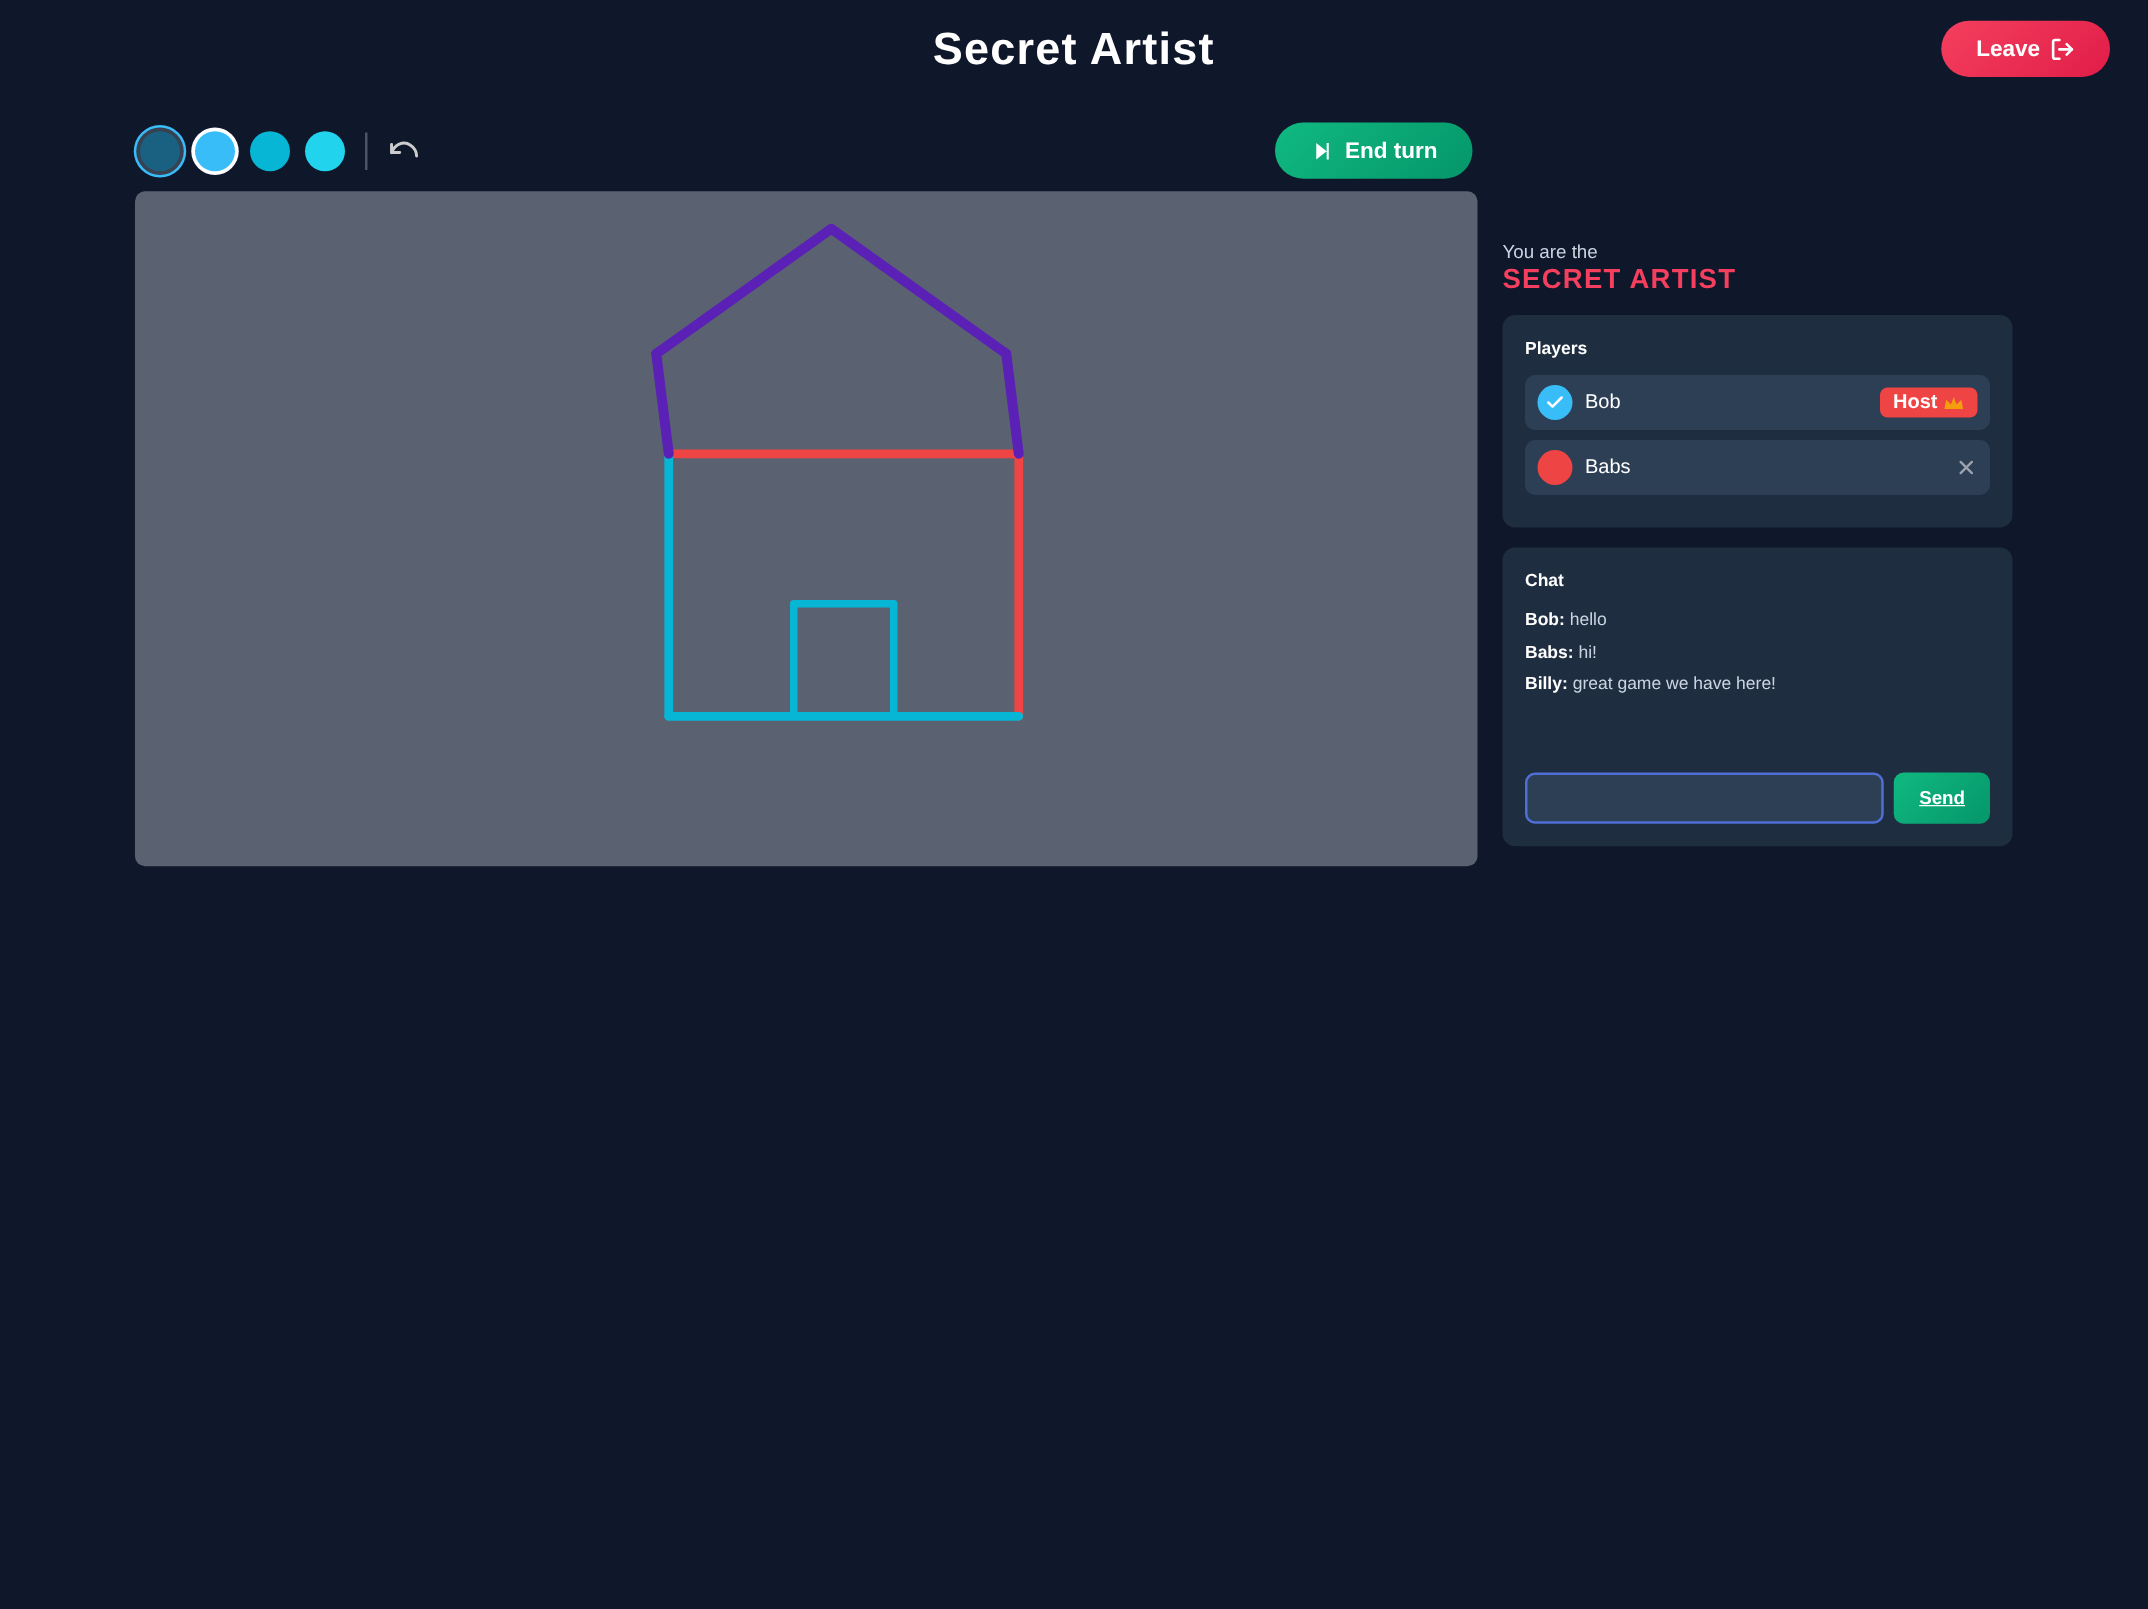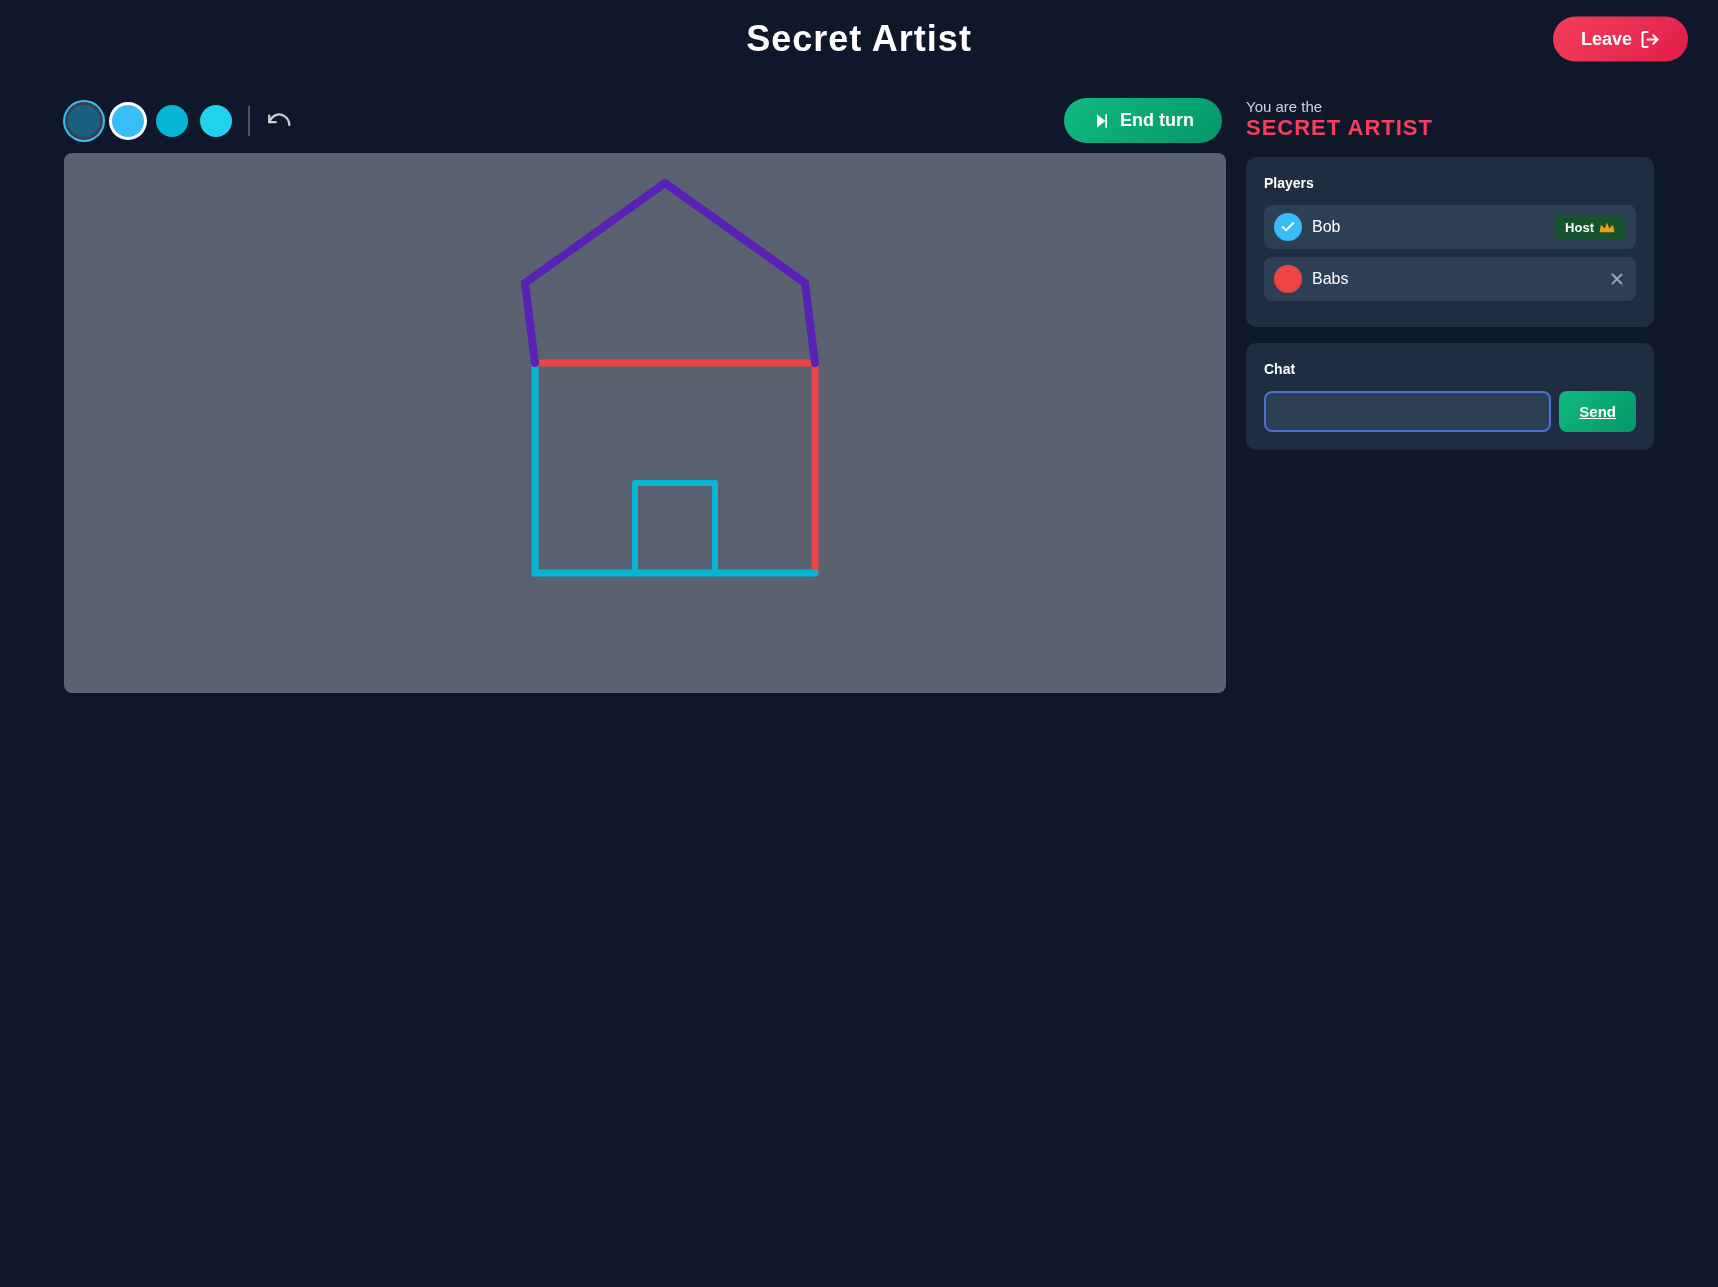--- a/index.html
+++ b/index.html
@@ -44,23 +44,23 @@
       cursor: pointer;
       display: flex;
       align-items: flex-end;
       gap: 8px;
     }
 
     
     .main-content {
       display: flex;
       flex-direction: row;
-      padding: 20px 64px;
+      padding: 20px 108px;
       gap: 20px;
-      align-items: flex-start;
+      align-items: flex-end;
     }
 
     
     .left-panel {
       display: flex;
       flex-direction: column;
       gap: 10px;
       flex: 1;
     }
 
@@ -187,25 +187,25 @@
     }
 
     .player-name {
       flex: 1;
       font-size: 16px;
       font-weight: 500;
       color: #fff;
     }
 
     .host-badge {
-      background-color: #14532d;
+      background-color: #ef4444;
       color: #fff;
       border-radius: 6px;
       padding: 3px 10px;
-      font-size: 13px;
+      font-size: 16px;
       font-weight: 600;
       display: flex;
       align-items: center;
       gap: 4px;
     }
 
     .remove-btn {
       background: none;
       border: none;
       color: #9ca3af;
@@ -365,20 +365,34 @@
               <line x1="6" y1="6" x2="18" y2="18"></line>
           </svg>
         </button>
       </div>
 
     </div>
 
     <div class="panel-box">
       <div class="panel-title">Chat</div>
 
+      <div class="chat-messages">
+        <div class="chat-msg">
+          <span class="chat-sender">Bob:</span>
+          <span> hello</span>
+        </div>
+        <div class="chat-msg">
+          <span class="chat-sender">Babs:</span>
+          <span> hi!</span>
+        </div>
+        <div class="chat-msg">
+          <span class="chat-sender">Billy:</span>
+          <span> great game we have here!</span>
+        </div>
+      </div>
 
       <div class="chat-input-row">
         <input type="text" class="chat-input" placeholder="" style="">
         <button class="send-btn">
           <span>Send</span>
         </button>
       </div>
     </div>
 
   </div>

